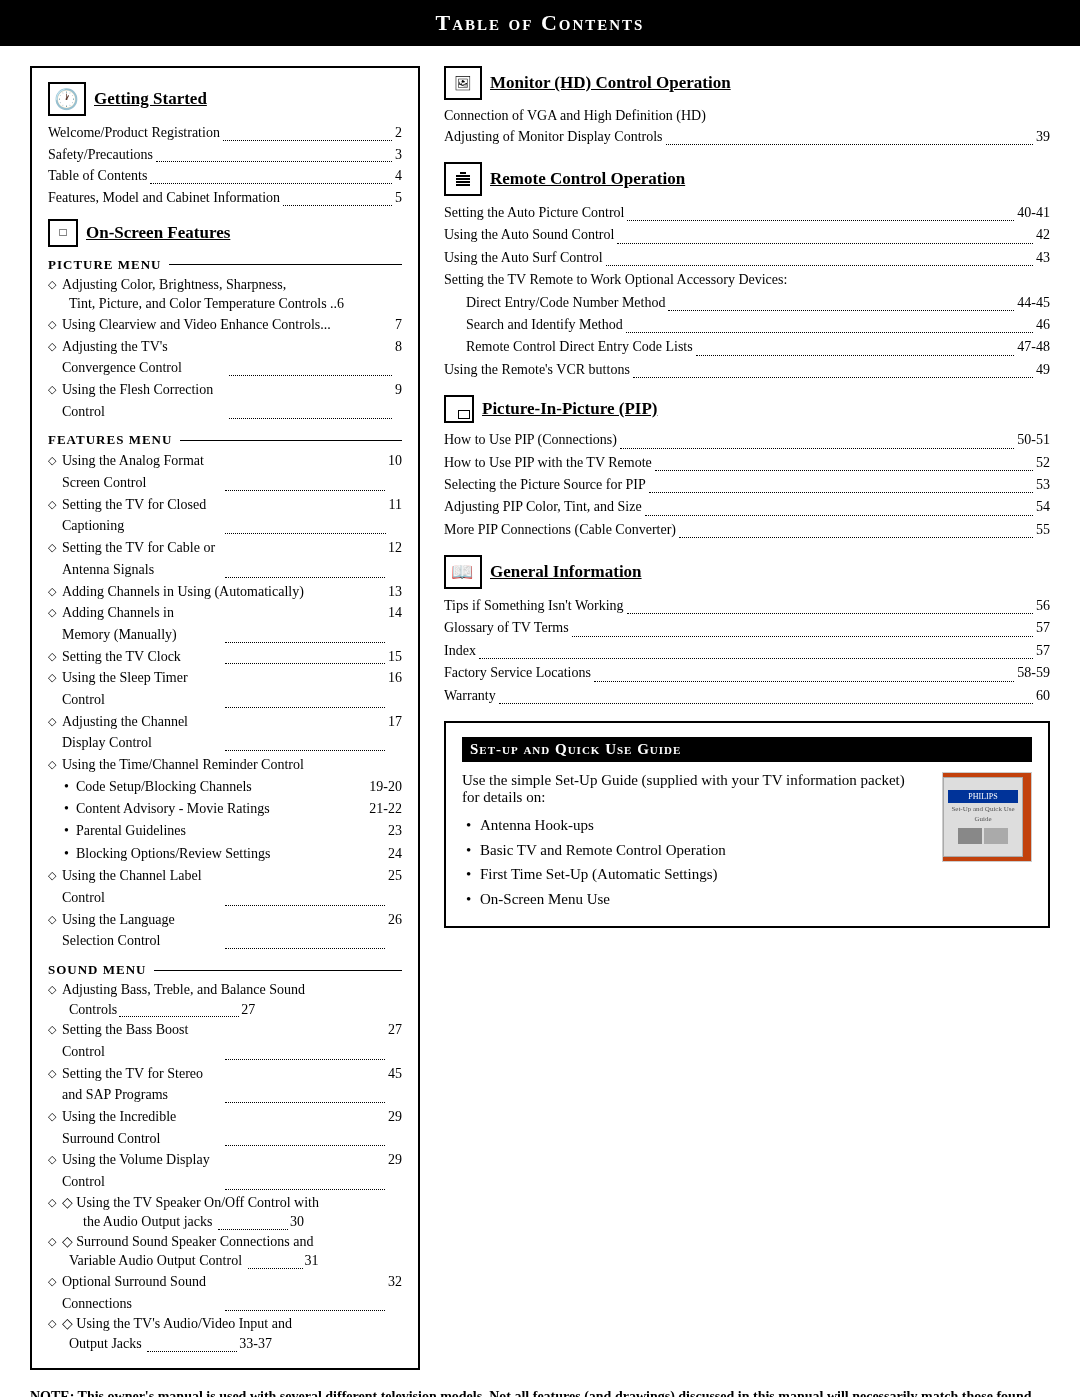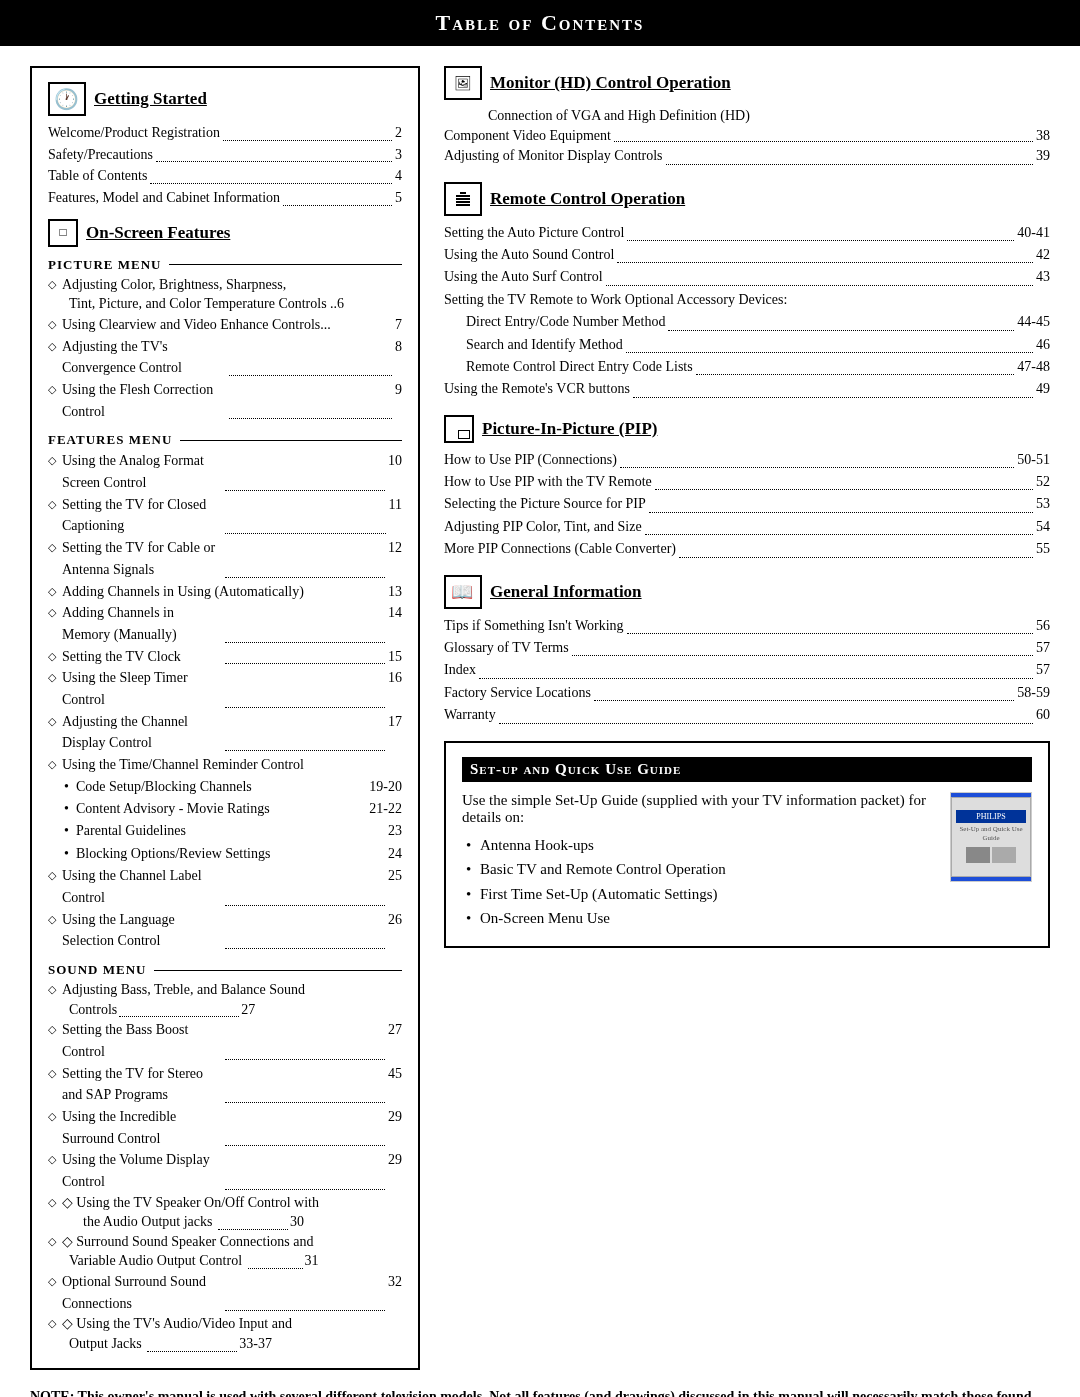--- a/index.html
+++ b/index.html
@@ -176,24 +176,24 @@
       position: relative;
       line-height: 1.5;
       margin-bottom: 2px;
     }
     .setup-bullet::before {
       content: '•';
       position: absolute;
       left: 4px;
     }
     .setup-image {
-      width: 82px;
+      width: 90px;
       height: 90px;
       border: 1px solid #ccc;
-      background: #1d4ed8;
+      background: #c2410c;
       display: flex;
       align-items: flex-start;
       justify-content: center;
       flex-shrink: 0;
       font-size: 10px;
       color: #666;
       flex-direction: column;
     }
     .note-box {
       margin: 16px 30px 10px 30px;
@@ -417,29 +417,22 @@
   </div>
 
   <div class="right-column">
 
     <div class="right-section">
       <div class="section-title">
         <div class="icon-box" style="font-size:14px;">🖼</div>
         <span class="section-title-text">Monitor (HD) Control Operation</span>
       </div>
       <div class="right-toc-entry" style="line-height:1.4;display:block;">
-        <div style="display:flex;justify-content:space-between;margin-left:44px;">
+        <div style="display:flex;justify-content:space-between;">
           <span>Connection of VGA and High Definition (HD)</span>
-        </div>
-        <div style="display:flex;justify-content:space-between;">
-          <span>Component Video Equipment</span>
-          <span style="display:inline-flex;align-items:flex-end;flex:1;">
-            <span style="flex:1;border-bottom:1px dotted #000;margin:0 3px 3px 3px;"></span>
-          </span>
-          <span>38</span>
         </div>
       </div>
       <div class="right-toc-entry">
         <span>Adjusting of Monitor Display Controls</span>
         <span class="dots"></span>
         <span class="page-num">39</span>
       </div>
     </div>
 
     <div class="right-section">

